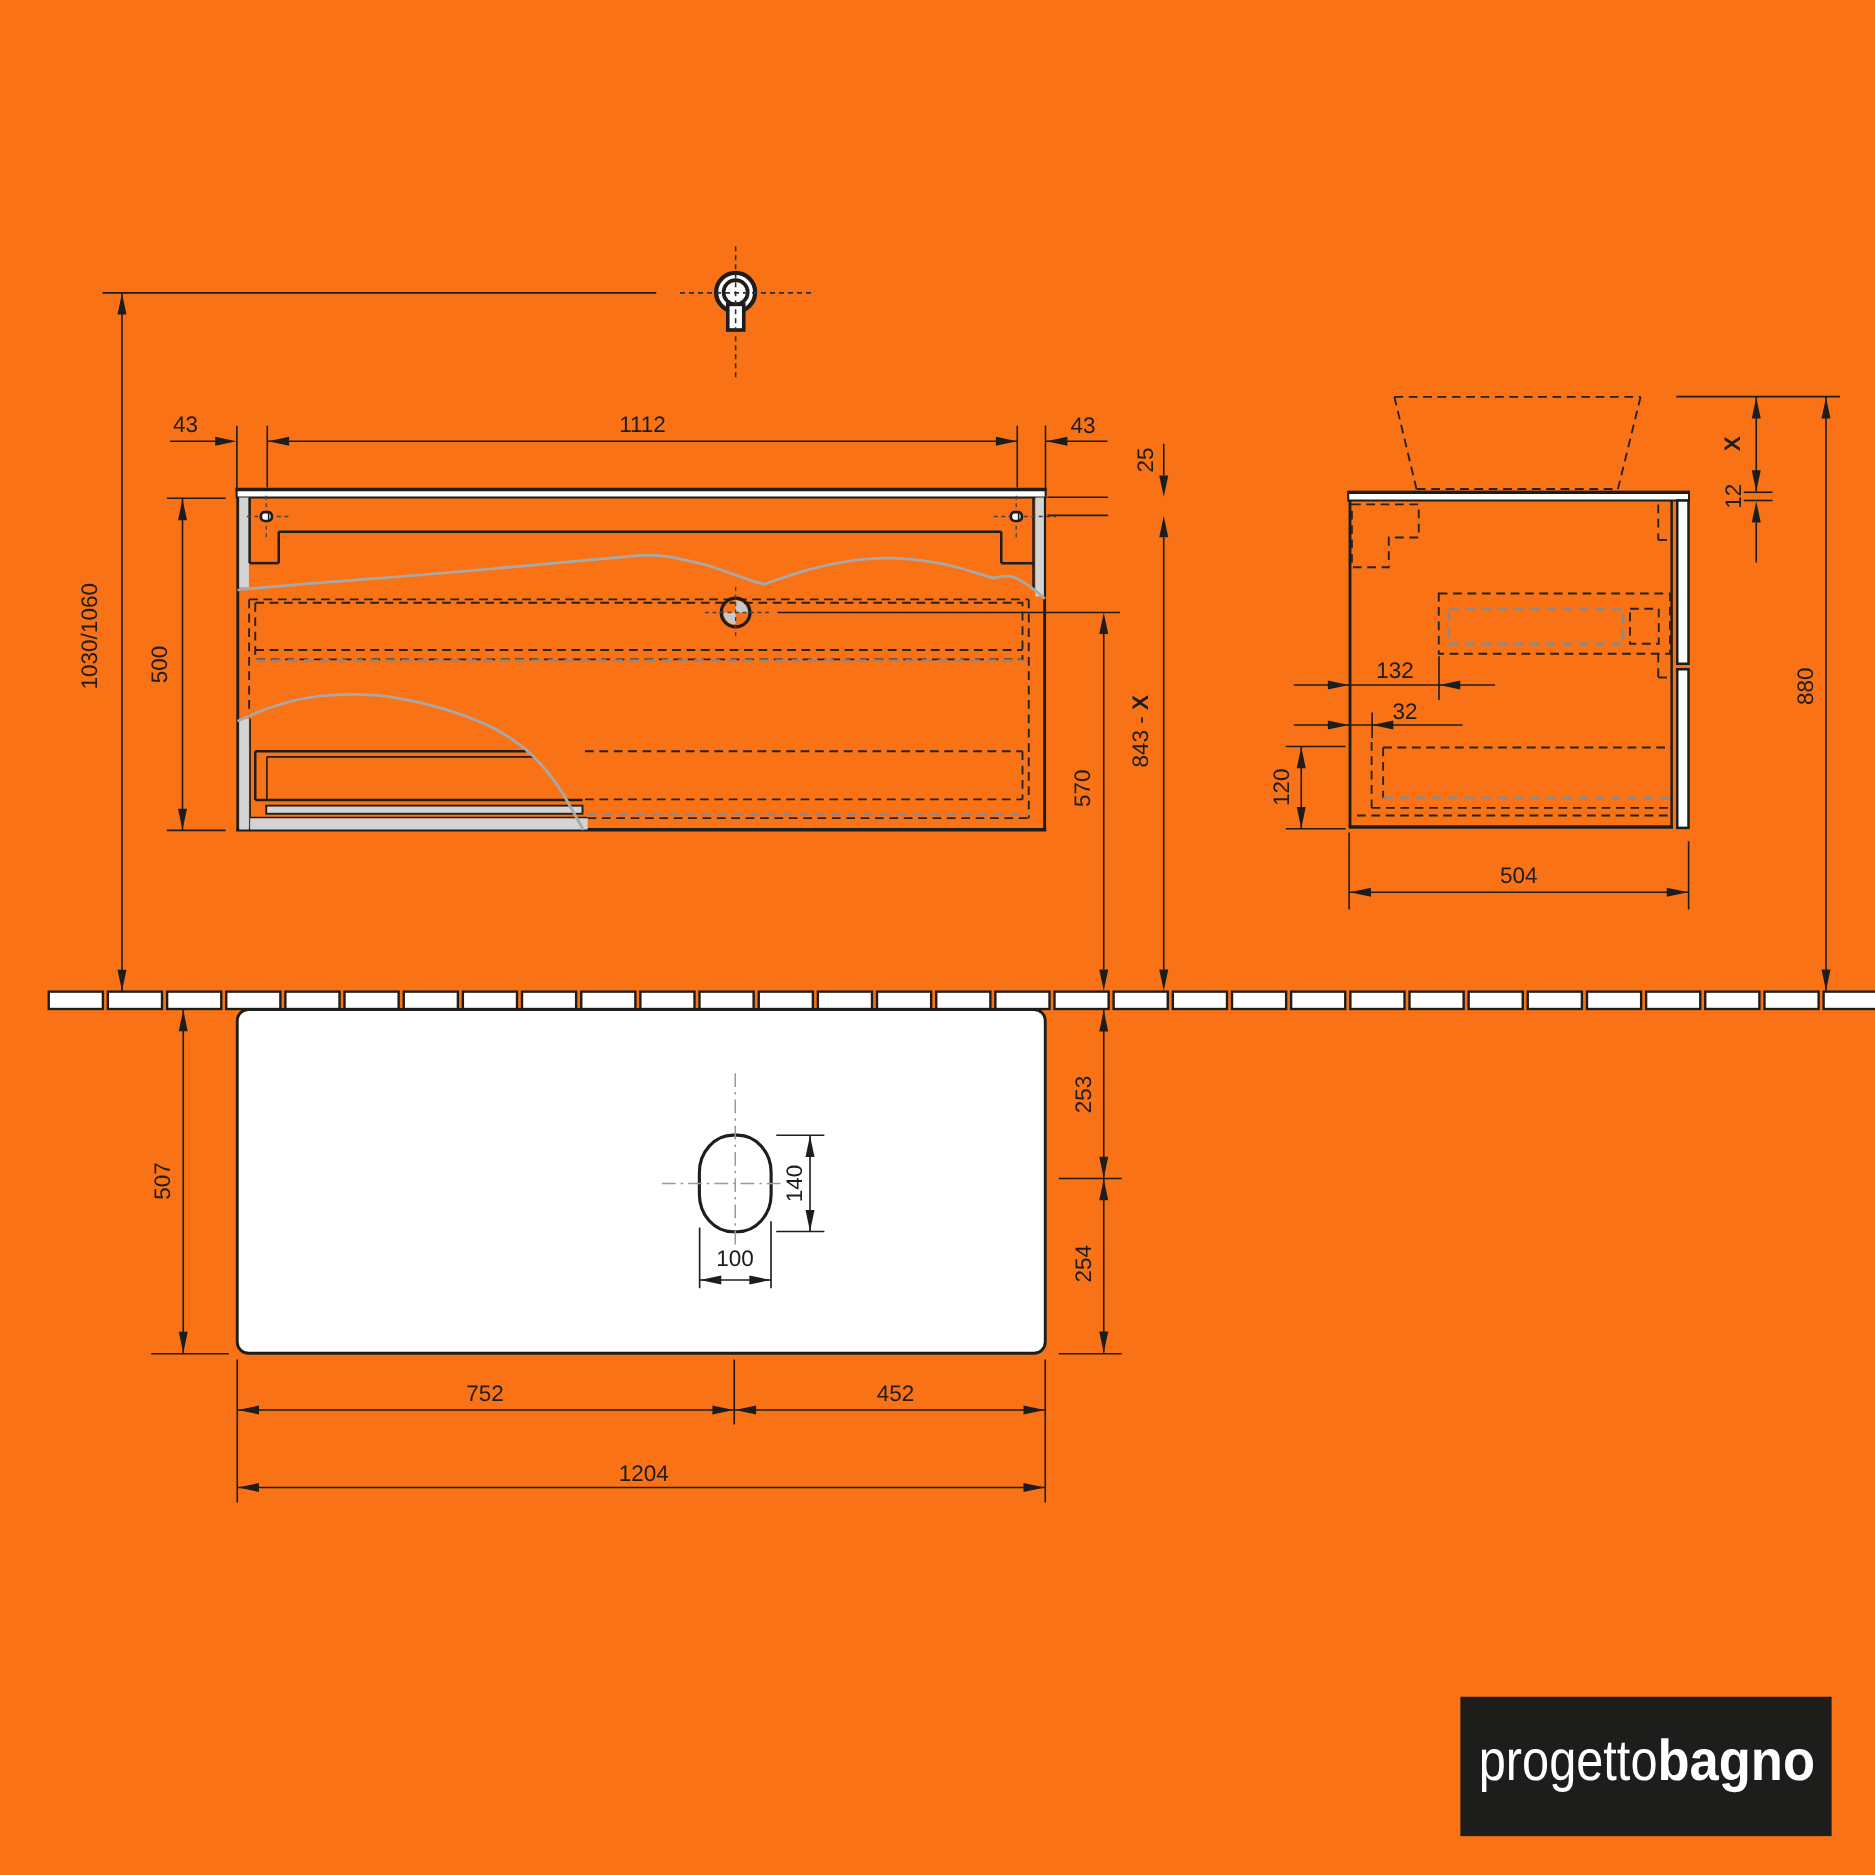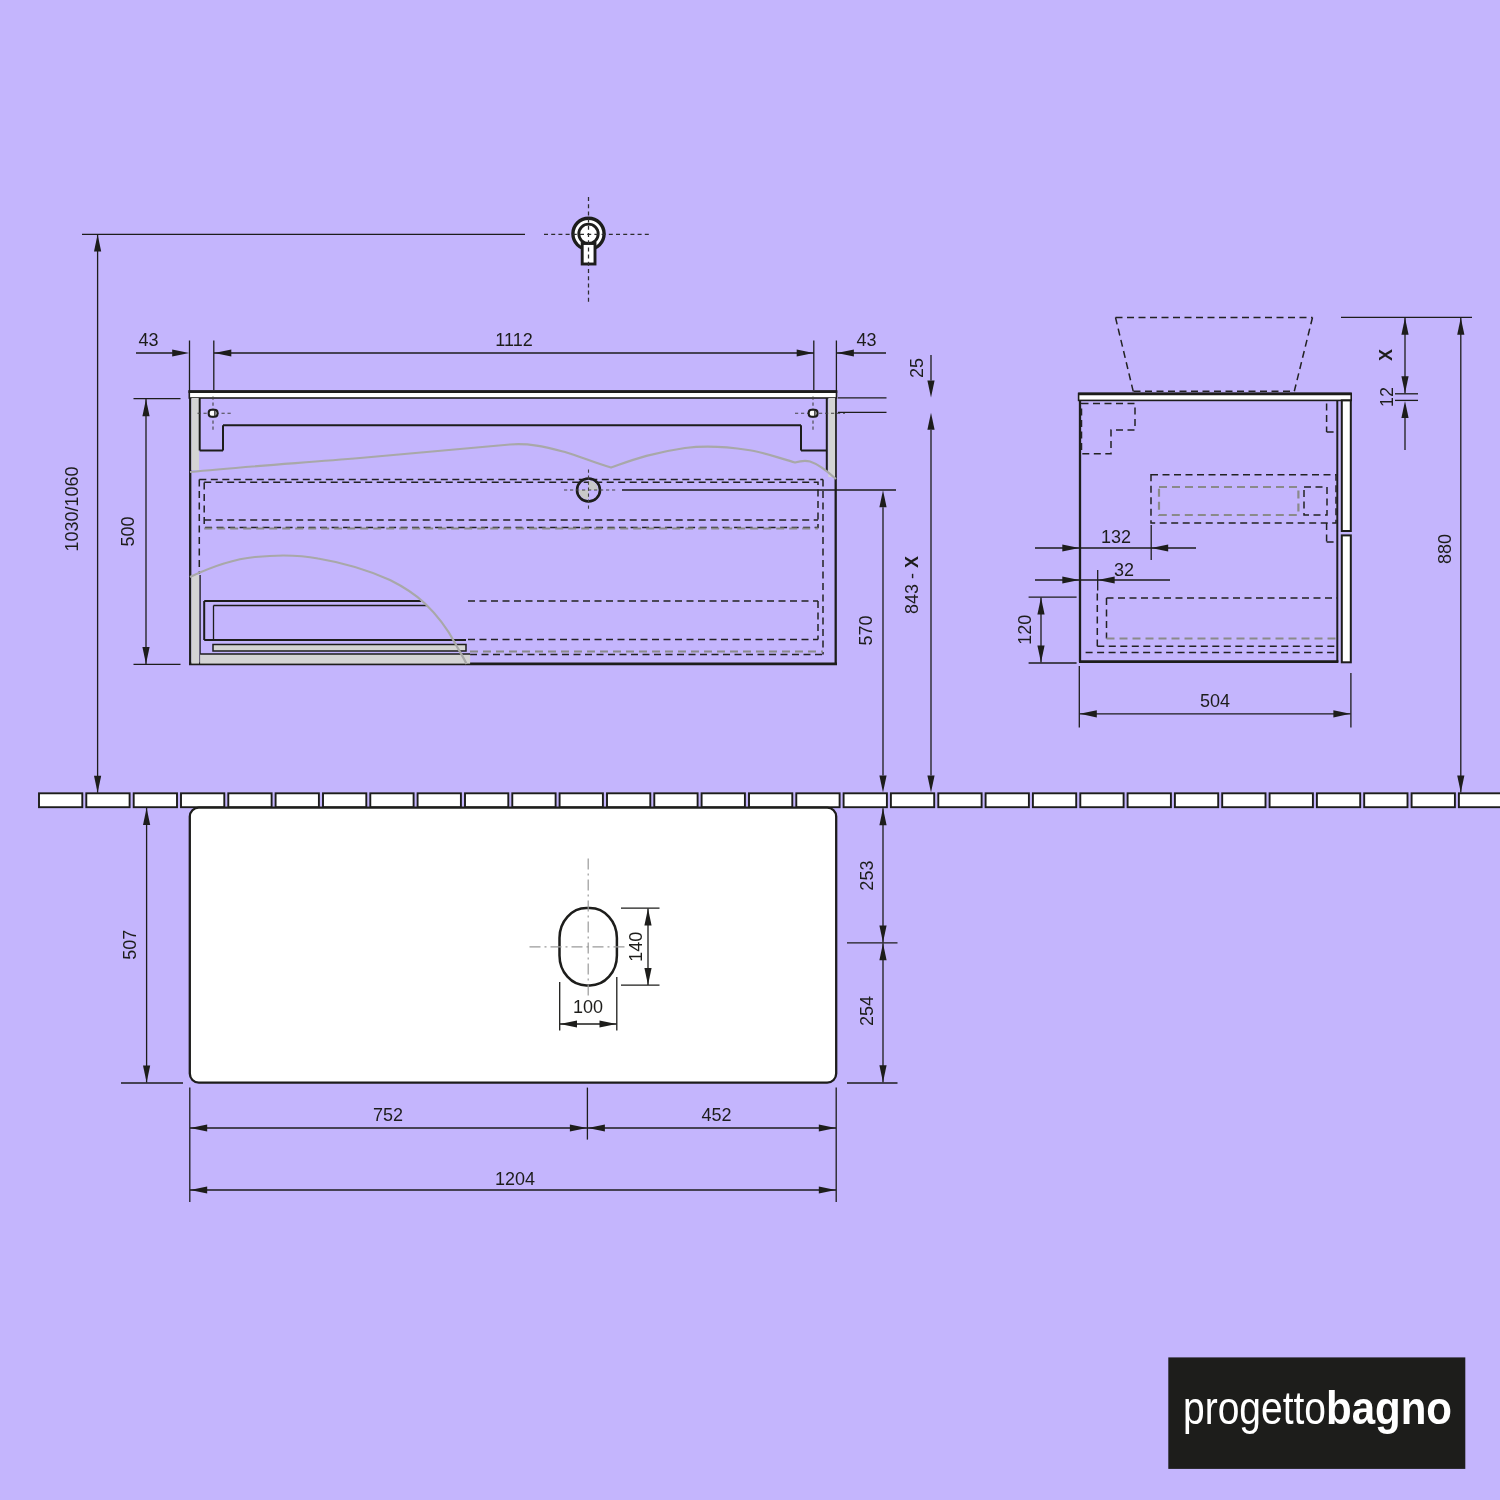--- a/index.html
+++ b/index.html
@@ -1,16 +1,16 @@
 <!DOCTYPE html>
 <html><head>
 <meta charset="utf-8">
 <style>
   html,body { margin:0; padding:0; background:#fff; }
-  .page { position:relative; width:1500px; height:1500px; background:#c4b5fd; }
+  .page { position:relative; width:1500px; height:1500px; background:#f97316; }
   svg { display:block; }
   .s  { stroke:#1d1d1b; }
   .s2 { stroke:#1d1d1b; stroke-width:2; fill:none; }
   .t  { stroke:#1d1d1b; stroke-width:2.3; fill:none; }
   .t2 { stroke:#1d1d1b; stroke-width:2.7; fill:none; }
   .d  { stroke:#1d1d1b; stroke-width:1.3; fill:none; }
   .f  { fill:#1d1d1b; stroke:none; }
   .g  { stroke:#a8a8a8; stroke-width:2.2; fill:none; }
   .dsh  { stroke:#222; stroke-width:1.5; fill:none; stroke-dasharray:7 4.5; }
   .dshg { stroke:#8a8a8a; stroke-width:2.2; fill:none; stroke-dasharray:8 5; }

